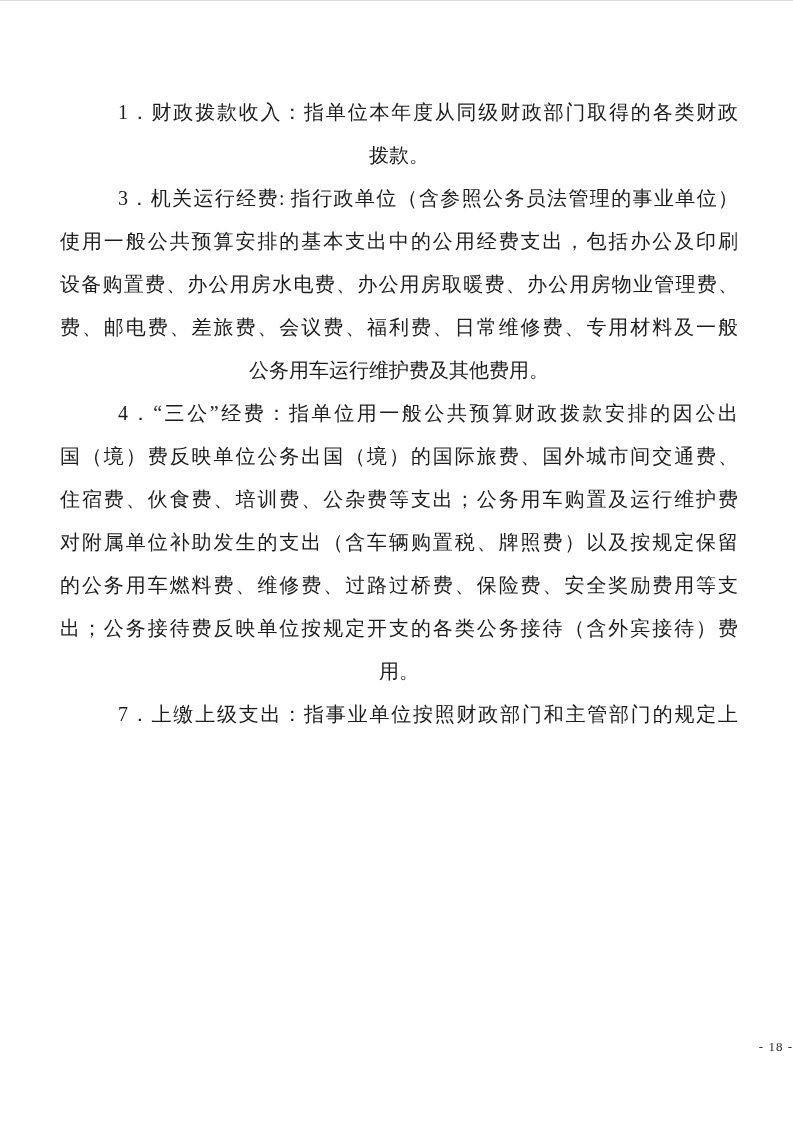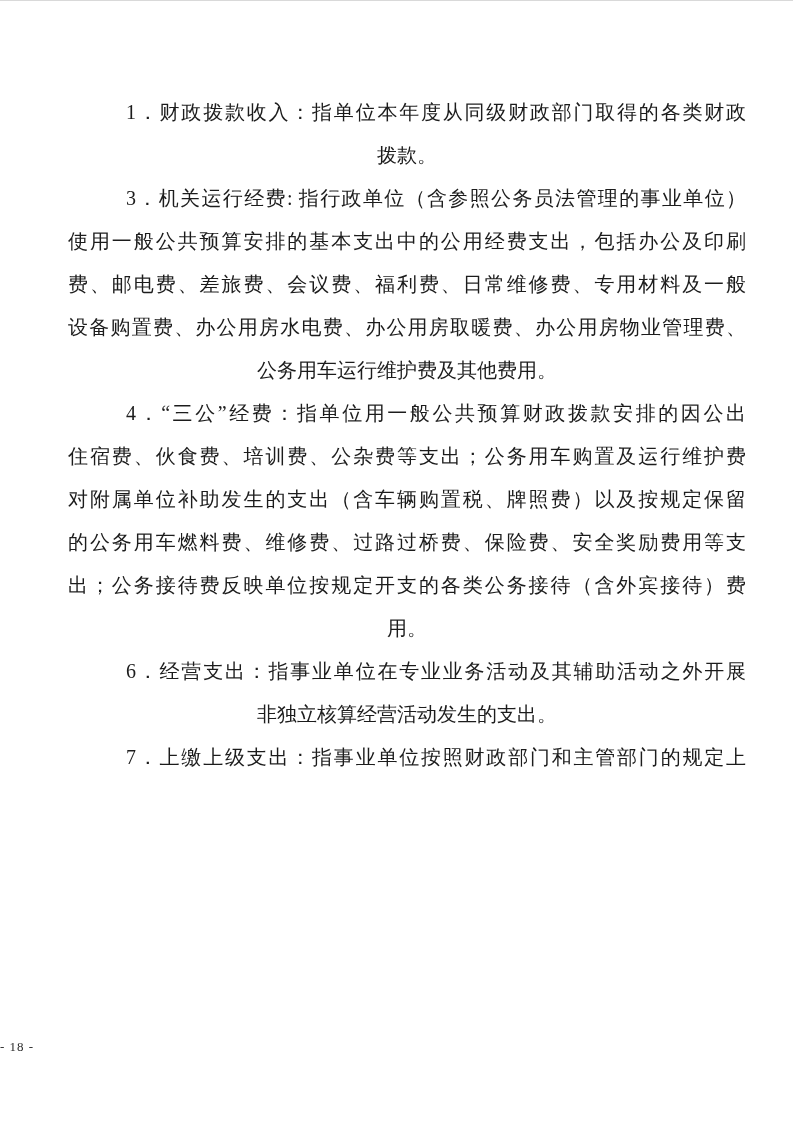--- a/index.html
+++ b/index.html
@@ -12,21 +12,21 @@
     width: 793px;
     height: 1122px;
     background: #ffffff;
     overflow: hidden;
     border-top: 1px solid #d9d9d9;
     font-family: "Liberation Serif", "DejaVu Serif", serif;
     color: #1c1c1c;
   }
   .doc {
     position: absolute;
-    left: 68px;
+    left: 60px;
     top: 90px;
     width: 678px;
     font-size: 20px;
     line-height: 43px;
   }
   .line {
     height: 43px;
     text-align: center;
     white-space: normal;
     overflow: visible;
@@ -37,54 +37,51 @@
     text-justify: inter-character;
   }
   .line.indent {
     text-indent: 58px;
   }
   .page-number {
     position: absolute;
     top: 1038px;
     left: 0;
     width: 100%;
-    text-align: left;
+    text-align: right;
     font-size: 13px;
     line-height: 16px;
     letter-spacing: 1px;
     color: #2b2b2b;
     font-family: "Liberation Serif", "DejaVu Serif", serif;
   }
 </style>
 </head>
 <body>
 
 <div class="page">
   <div class="doc">
       <div class="paragraph">
         <div class="line indent justify">1．财政拨款收入：指单位本年度从同级财政部门取得的各类财政</div>
         <div class="line">拨款。</div>
       </div>
       <div class="paragraph">
         <div class="line indent justify">3．机关运行经费: 指行政单位（含参照公务员法管理的事业单位）</div>
         <div class="line justify">使用一般公共预算安排的基本支出中的公用经费支出，包括办公及印刷</div>
+        <div class="line justify">设备购置费、办公用房水电费、办公用房取暖费、办公用房物业管理费、</div>
         <div class="line justify">费、邮电费、差旅费、会议费、福利费、日常维修费、专用材料及一般</div>
-        <div class="line justify">设备购置费、办公用房水电费、办公用房取暖费、办公用房物业管理费、</div>
         <div class="line">公务用车运行维护费及其他费用。</div>
       </div>
       <div class="paragraph">
         <div class="line indent justify">4．“三公”经费：指单位用一般公共预算财政拨款安排的因公出</div>
+        <div class="line justify">国（境）费反映单位公务出国（境）的国际旅费、国外城市间交通费、</div>
         <div class="line justify">住宿费、伙食费、培训费、公杂费等支出；公务用车购置及运行维护费</div>
         <div class="line justify">对附属单位补助发生的支出（含车辆购置税、牌照费）以及按规定保留</div>
         <div class="line justify">的公务用车燃料费、维修费、过路过桥费、保险费、安全奖励费用等支</div>
         <div class="line justify">出；公务接待费反映单位按规定开支的各类公务接待（含外宾接待）费</div>
         <div class="line">用。</div>
-      </div>
-      <div class="paragraph">
-        <div class="line indent justify">6．经营支出：指事业单位在专业业务活动及其辅助活动之外开展</div>
-        <div class="line">非独立核算经营活动发生的支出。</div>
       </div>
       <div class="paragraph">
         <div class="line indent justify">7．上缴上级支出：指事业单位按照财政部门和主管部门的规定上</div>
       </div>
     </div>
   <div class="page-number">- 18 -</div>
 </div>
 
 </body></html>

